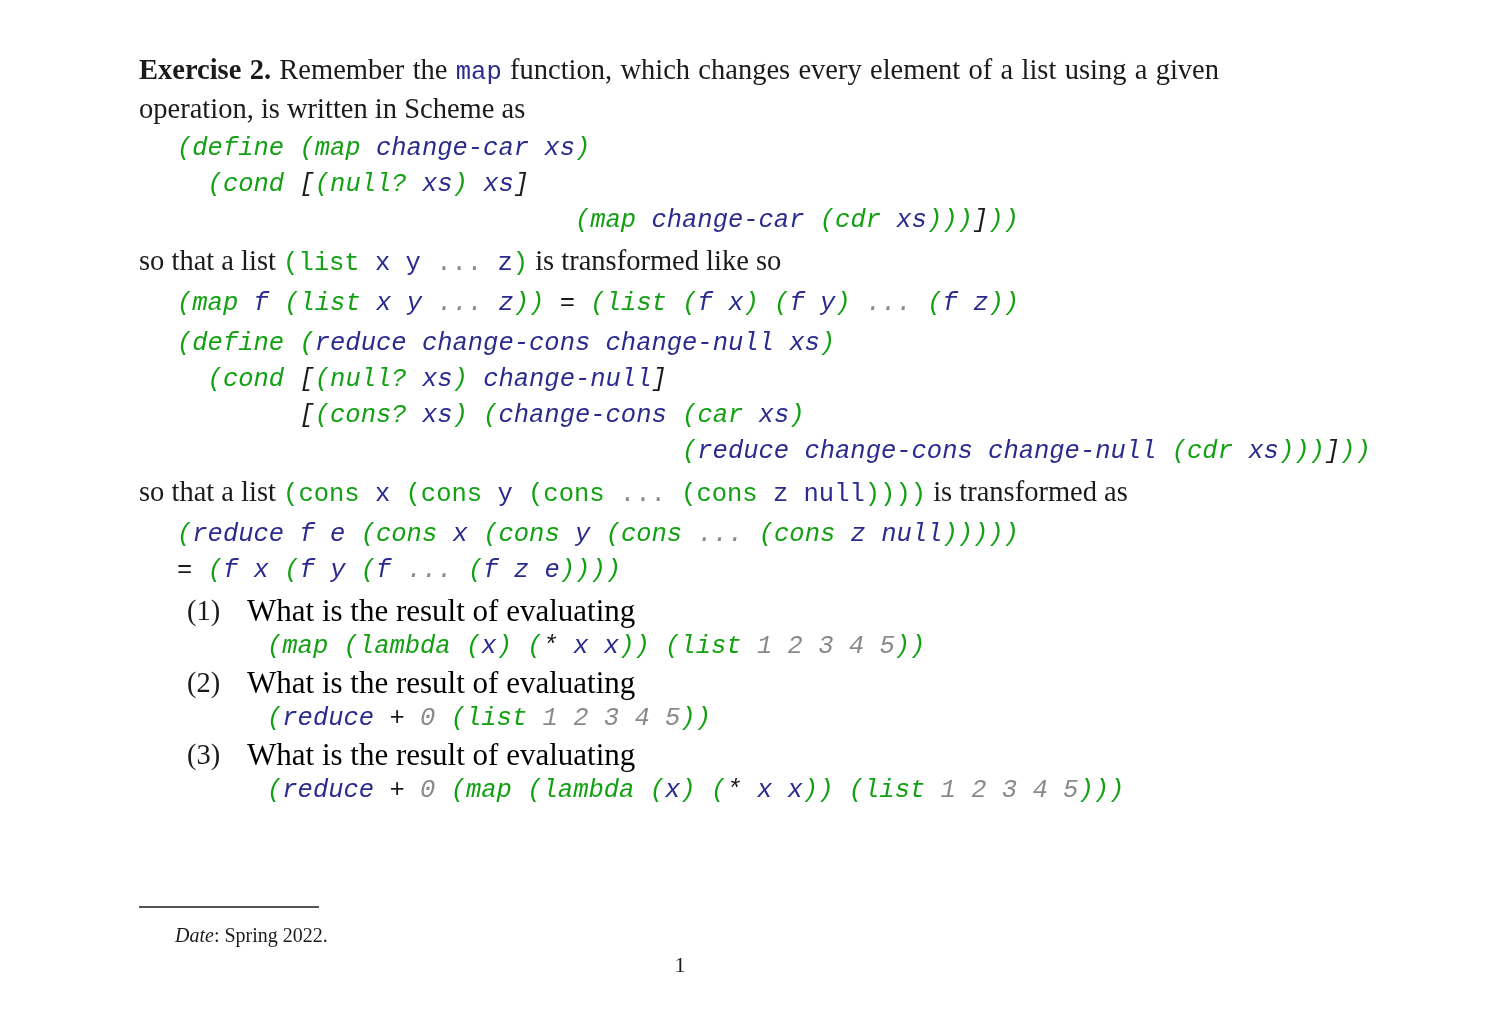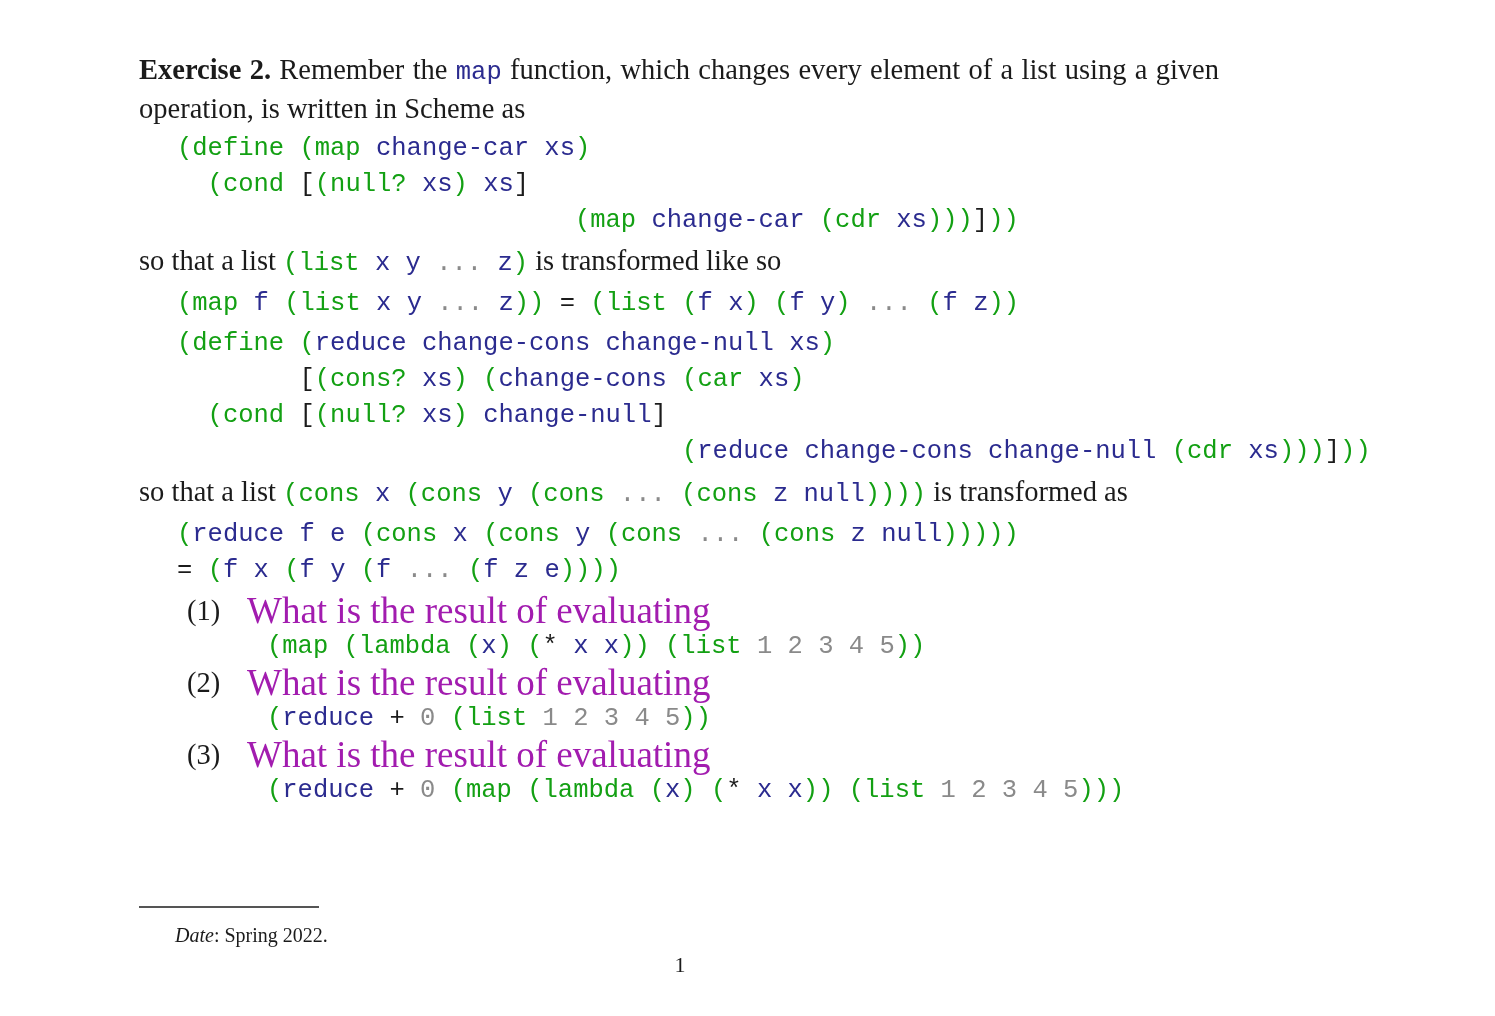--- a/index.html
+++ b/index.html
@@ -47,20 +47,21 @@
 
   
   .code {
     font-family: "Liberation Mono", "DejaVu Sans Mono", monospace;
     font-size: 25.5px;
     line-height: 36px;
     white-space: pre;
     margin: 0;
     padding: 0;
     letter-spacing: 0px;
+    font-style: italic;
   }
   .codeblock {
     margin: 4px 0 4px 0;
   }
   .codeblock .code { padding-left: 38px; }
 
   
   code.inl {
     font-family: "Liberation Mono", "DejaVu Sans Mono", monospace;
     font-size: 25.5px;
@@ -93,23 +94,23 @@
   .qnum {
     position: absolute;
     left: 48px;
     top: 0;
     font-size: 28.5px;
     line-height: 36px;
     color: #1b1b1b;
   }
   .qtext {
     margin-left: 108px;
-    font-size: 37px;
-    line-height: 36px;
-    color: #a21caf;
+    font-size: 31px;
+    line-height: 36px;
+    color: #000000;
   }
   .qcode {
     margin-left: 128px;
   }
 
   
   .fnrule {
     position: absolute;
     left: 139px;
     top: 906px;
@@ -153,22 +154,22 @@
 
     <p class="para nojust"><span>so that a list </span><code class="inl"><span class="pn">(</span><span class="kw">list</span> <span class="id">x</span> <span class="id">y</span> <span class="dots">...</span> <span class="id">z</span><span class="pn">)</span></code><span> is transformed like so</span></p>
 
     <div class="codeblock">
       <div class="code"><span class="pn">(</span><span class="kw">map</span> <span class="id">f</span> <span class="pn">(</span><span class="kw">list</span> <span class="id">x</span> <span class="id">y</span> <span class="dots">...</span> <span class="id">z</span><span class="pn">))</span> <span class="op">=</span> <span class="pn">(</span><span class="kw">list</span> <span class="pn">(</span><span class="id">f</span> <span class="id">x</span><span class="pn">)</span> <span class="pn">(</span><span class="id">f</span> <span class="id">y</span><span class="pn">)</span> <span class="dots">...</span> <span class="pn">(</span><span class="id">f</span> <span class="id">z</span><span class="pn">))</span></div>
     </div>
 
 
     <div class="codeblock">
       <div class="code"><span class="pn">(</span><span class="kw">define</span> <span class="pn">(</span><span class="id">reduce</span> <span class="id">change-cons</span> <span class="id">change-null</span> <span class="id">xs</span><span class="pn">)</span></div>
+      <div class="code">  <span class="pn">(</span><span class="kw">cond</span> <span class="br">[</span><span class="pn">(</span><span class="kw">null?</span> <span class="id">xs</span><span class="pn">)</span> <span class="id">change-null</span><span class="br">]</span></div>
       <div class="code">        <span class="br">[</span><span class="pn">(</span><span class="kw">cons?</span> <span class="id">xs</span><span class="pn">)</span> <span class="pn">(</span><span class="id">change-cons</span> <span class="pn">(</span><span class="kw">car</span> <span class="id">xs</span><span class="pn">)</span></div>
-      <div class="code">  <span class="pn">(</span><span class="kw">cond</span> <span class="br">[</span><span class="pn">(</span><span class="kw">null?</span> <span class="id">xs</span><span class="pn">)</span> <span class="id">change-null</span><span class="br">]</span></div>
       <div class="code">                                 <span class="pn">(</span><span class="id">reduce</span> <span class="id">change-cons</span> <span class="id">change-null</span> <span class="pn">(</span><span class="kw">cdr</span> <span class="id">xs</span><span class="pn">)))</span><span class="br">]</span><span class="pn">))</span></div>
     </div>
 
     <p class="para nojust"><span>so that a list </span><code class="inl"><span class="pn">(</span><span class="kw">cons</span> <span class="id">x</span> <span class="pn">(</span><span class="kw">cons</span> <span class="id">y</span> <span class="pn">(</span><span class="kw">cons</span> <span class="dots">...</span> <span class="pn">(</span><span class="kw">cons</span> <span class="id">z</span> <span class="id">null</span><span class="pn">))))</span></code><span> is transformed as</span></p>
 
     <div class="codeblock">
       <div class="code"><span class="pn">(</span><span class="id">reduce</span> <span class="id">f</span> <span class="id">e</span> <span class="pn">(</span><span class="kw">cons</span> <span class="id">x</span> <span class="pn">(</span><span class="kw">cons</span> <span class="id">y</span> <span class="pn">(</span><span class="kw">cons</span> <span class="dots">...</span> <span class="pn">(</span><span class="kw">cons</span> <span class="id">z</span> <span class="id">null</span><span class="pn">)))))</span></div>
       <div class="code"><span class="op">=</span> <span class="pn">(</span><span class="id">f</span> <span class="id">x</span> <span class="pn">(</span><span class="id">f</span> <span class="id">y</span> <span class="pn">(</span><span class="id">f</span> <span class="dots">...</span> <span class="pn">(</span><span class="id">f</span> <span class="id">z</span> <span class="id">e</span><span class="pn">))))</span></div>
     </div>
 

